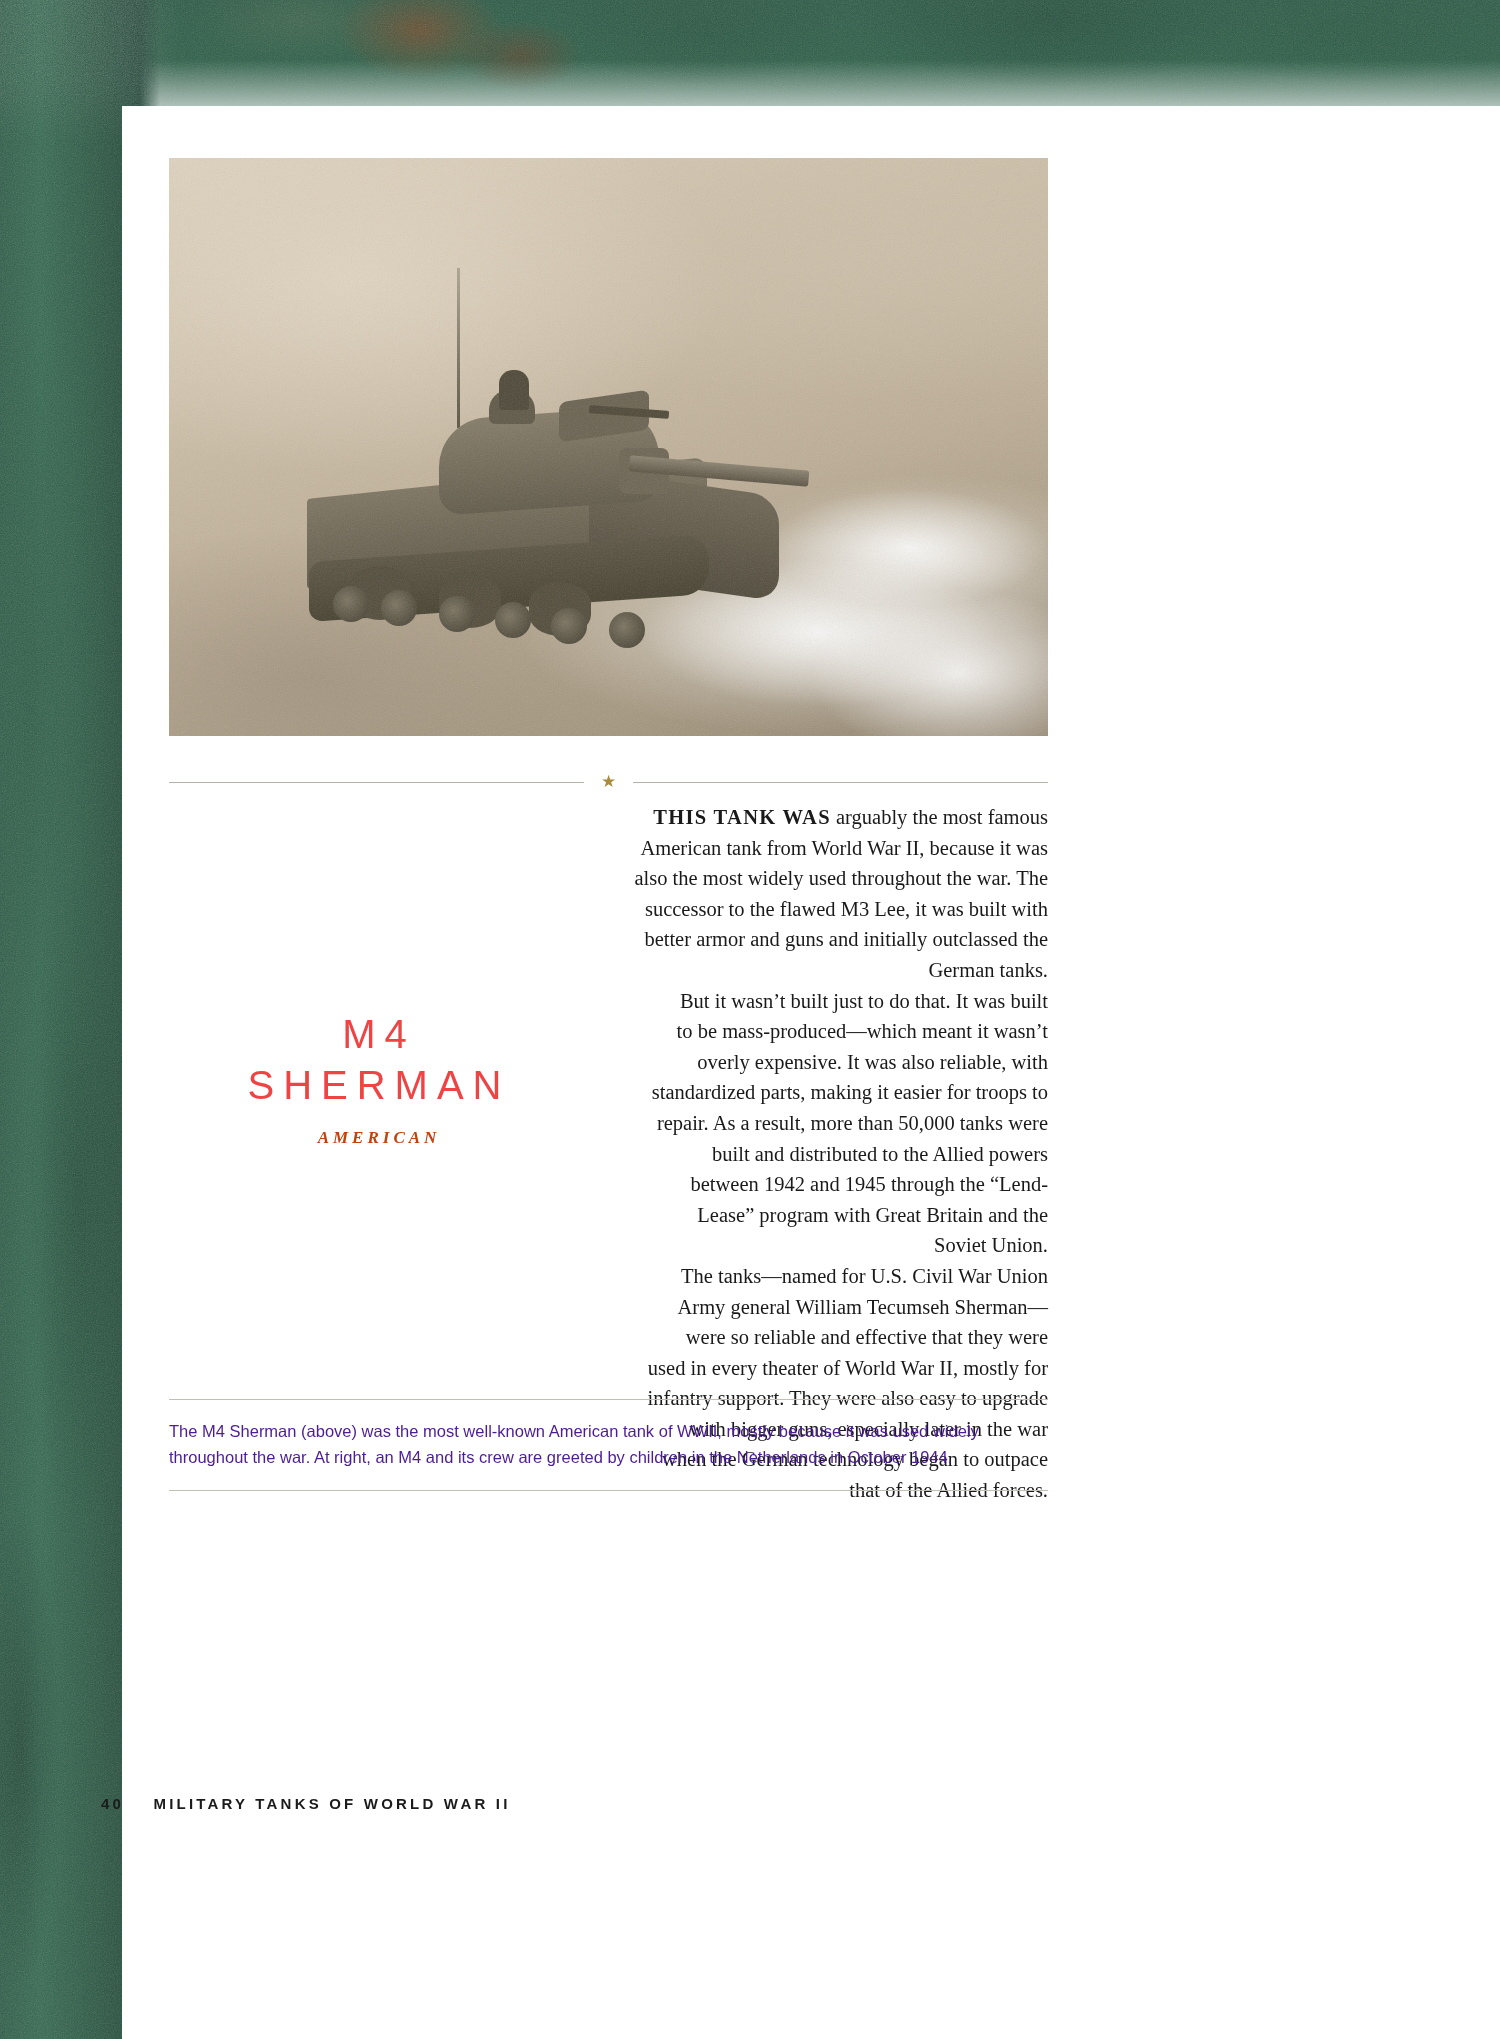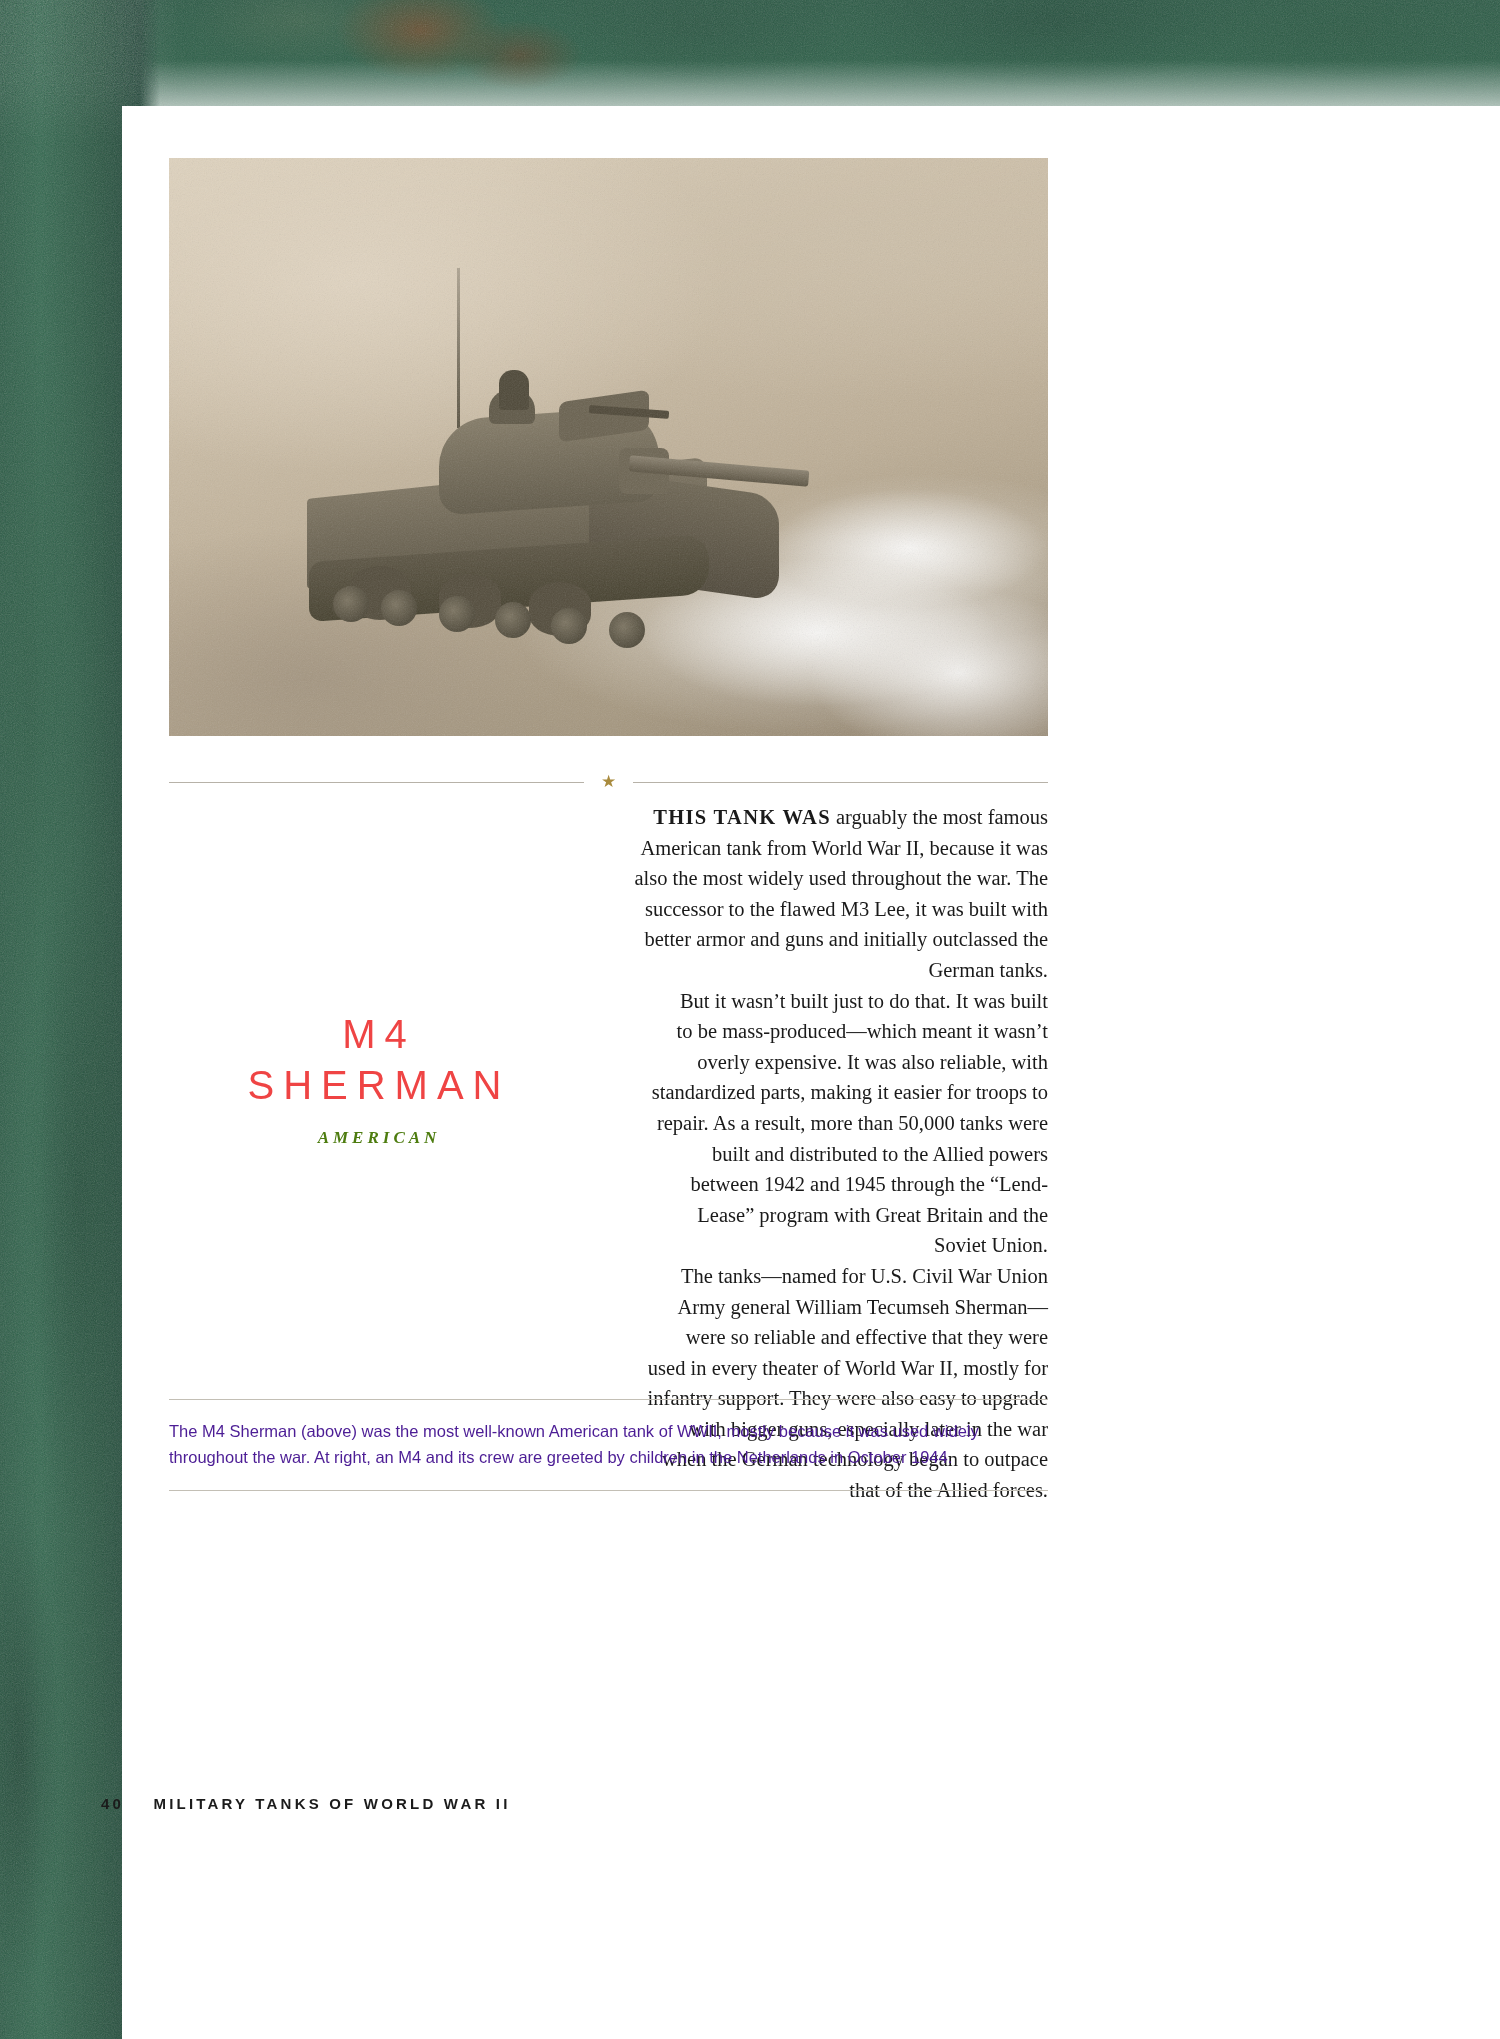--- a/index.html
+++ b/index.html
@@ -181,21 +181,21 @@
   }
   #title-line1 { font-size: 40px; line-height: 48px; }
   #title-line2 { font-size: 40px; line-height: 54px; }
   #title-sub {
     margin-top: 16px;
     font-family: "Liberation Serif", serif;
     font-style: italic;
     font-weight: bold;
     letter-spacing: 4px;
     font-size: 17px;
-    color: #4d7c0f;
+    color: #c2410c;
   }
 
   #body-col {
     position: absolute;
     left: 621px;
     top: 802px;
     width: 427px;
     color: #1a1a1a;
     font-size: 20.5px;
     line-height: 30.6px;

